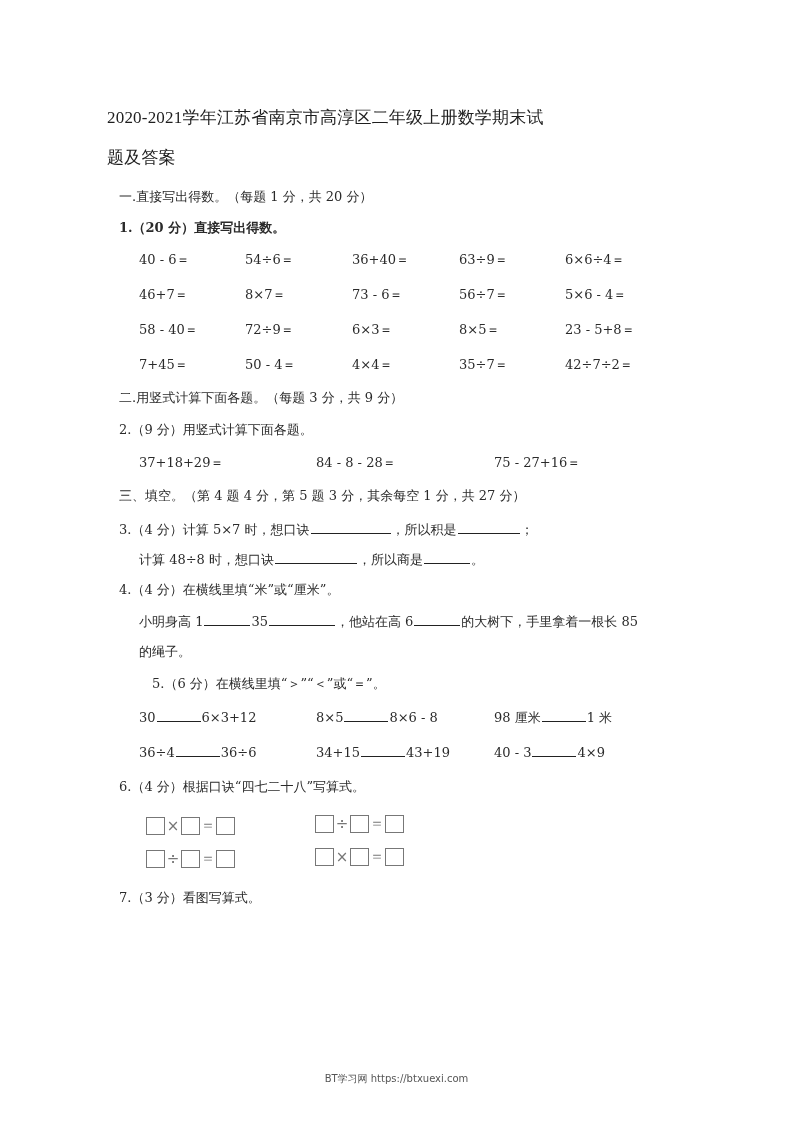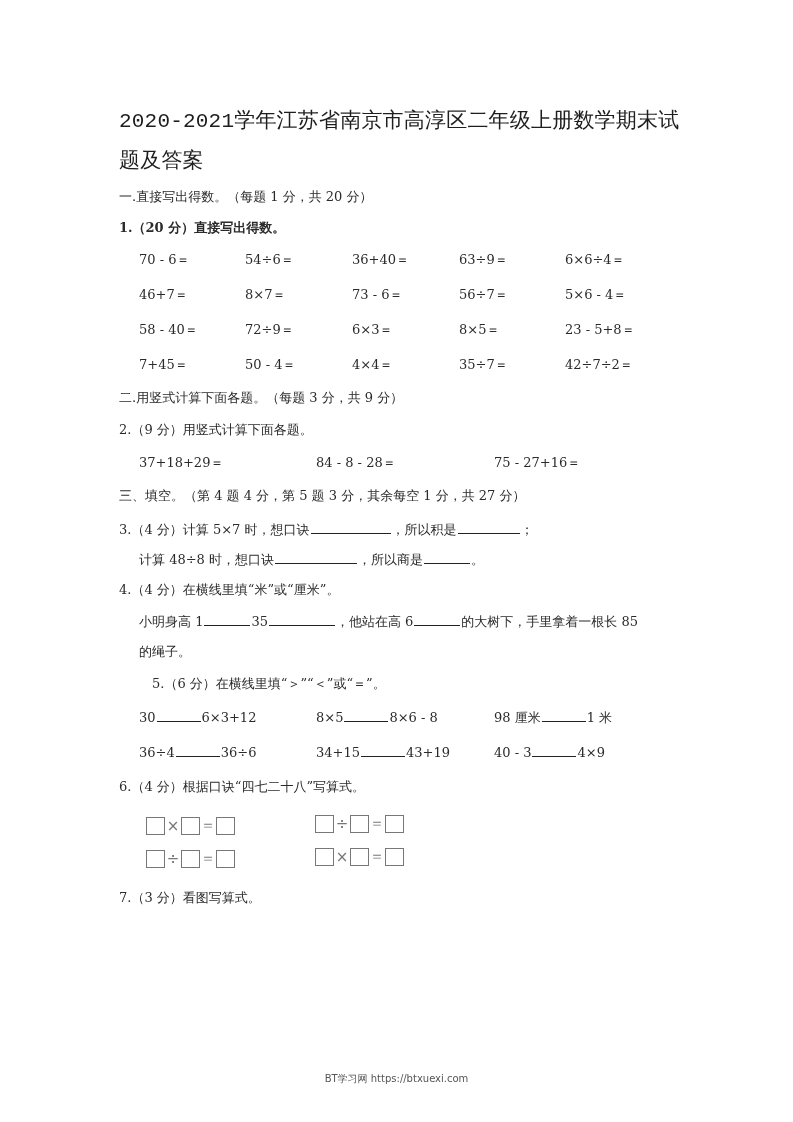--- a/index.html
+++ b/index.html
@@ -1,37 +1,37 @@
 <!DOCTYPE html>
 <html><head>
   <meta charset="utf-8">
   <style>
     html, body { margin:0; padding:0; background:#ffffff; }
     body { width:793px; height:1122px; position:relative; overflow:hidden;
       font-family:"DejaVu Serif","Liberation Serif",serif; color:#2a2a2a; }
     .abs { position:absolute; white-space:nowrap; }
-    .title { left:119px; font-size:21px; color:#1e1e1e; letter-spacing:0.2px; font-family:Liberation Mono, monospace; }
+    .title { left:107px; font-size:17px; color:#1e1e1e; letter-spacing:0.2px; font-family:Liberation Serif, serif; }
     .t { font-size:13px; line-height:16px; }
     .u { display:inline-block; border-bottom:1px solid #222; height:12px; vertical-align:baseline; margin:0 1px; }
     .box { display:inline-block; width:19px; height:18px; border:1px solid #777; vertical-align:middle; box-sizing:border-box; }
     .op { display:inline-block; width:16px; text-align:center; color:#777; font-size:15px; vertical-align:middle; font-family:"DejaVu Sans",sans-serif; }
     .footer { left:0; width:793px; text-align:center; top:1072px; font-family:"DejaVu Sans",sans-serif; font-size:10px; color:#555; }
   </style>
 </head>
 <body>
 
 <div>
   <div class="abs title" style="top:106px;">2020-2021学年江苏省南京市高淳区二年级上册数学期末试</div>
   <div class="abs title" style="top:146px;">题及答案</div>
 
   <div class="abs t" style="left:119px; top:189px;">一.直接写出得数。（每题 1 分，共 20 分）</div>
   <div class="abs t" style="left:119px; top:220px;font-weight:bold;">1.（20 分）直接写出得数。</div>
 
   <div>
-    <div class="abs t" style="left:139px; top:252px;">70 - 6＝</div>
+    <div class="abs t" style="left:139px; top:252px;">40 - 6＝</div>
     <div class="abs t" style="left:245px; top:252px;">54÷6＝</div>
     <div class="abs t" style="left:352px; top:252px;">36+40＝</div>
     <div class="abs t" style="left:459px; top:252px;">63÷9＝</div>
     <div class="abs t" style="left:565px; top:252px;">6×6÷4＝</div>
 
     <div class="abs t" style="left:139px; top:287px;">46+7＝</div>
     <div class="abs t" style="left:245px; top:287px;">8×7＝</div>
     <div class="abs t" style="left:352px; top:287px;">73 - 6＝</div>
     <div class="abs t" style="left:459px; top:287px;">56÷7＝</div>
     <div class="abs t" style="left:565px; top:287px;">5×6 - 4＝</div>

